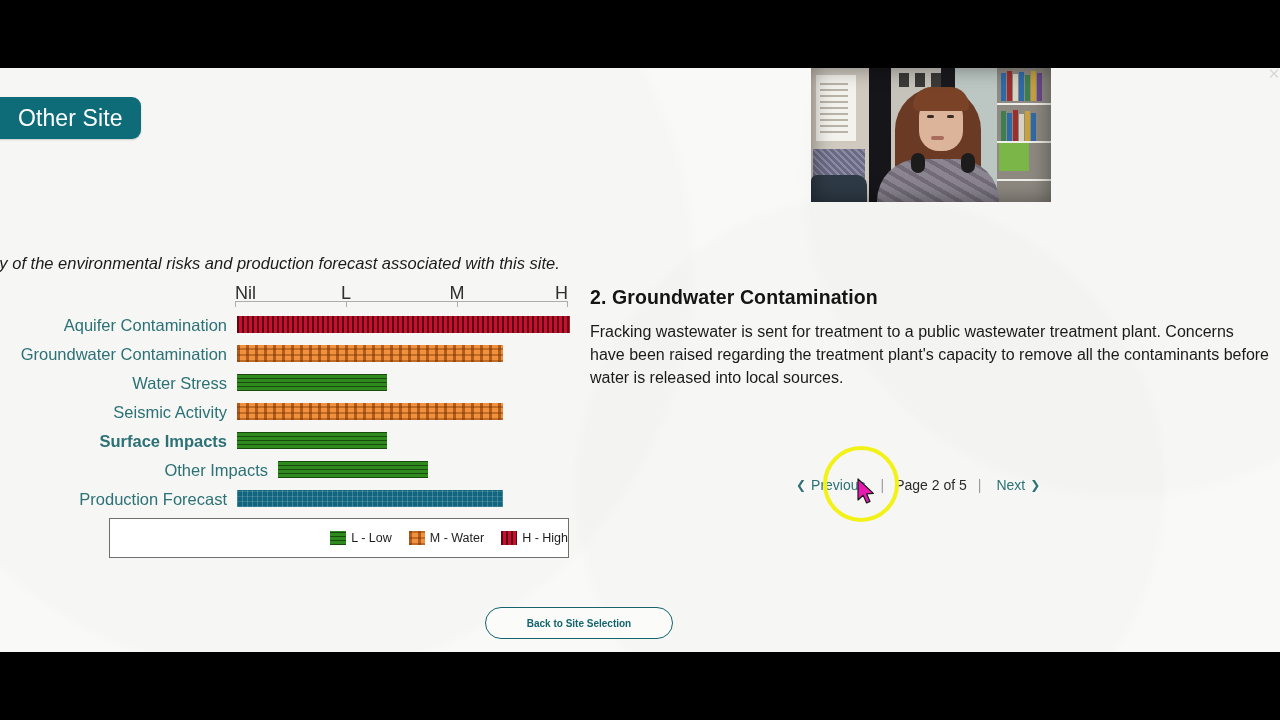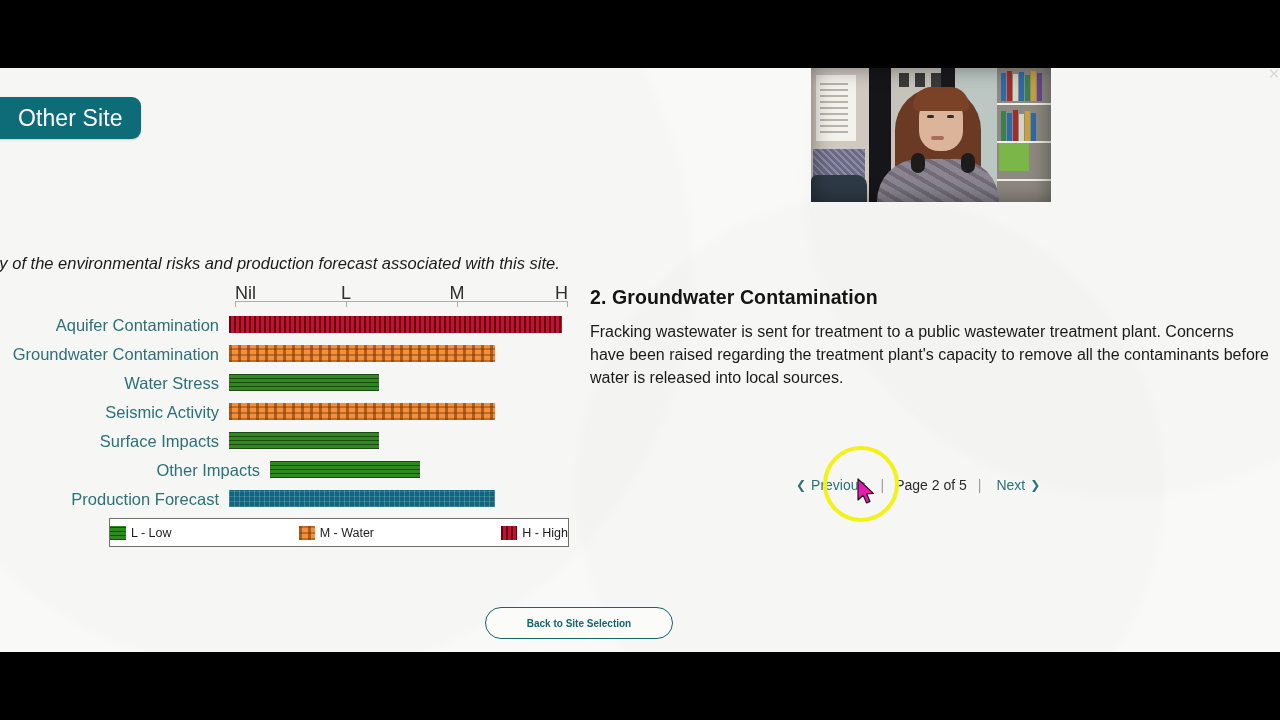--- a/index.html
+++ b/index.html
@@ -69,21 +69,21 @@
   #axis-line {
     position: absolute; left: 0; top: 18px; width: 333px; height: 1px;
     background: #adadad;
   }
   .axis-tick {
     position: absolute; top: 18px; width: 1px; height: 6px; background: #adadad;
   }
 
   
   .bar-row {
-    position: absolute; left: 4px; width: 580px; height: 29px;
+    position: absolute; left: 12px; width: 580px; height: 29px;
     display: flex; align-items: center;
   }
   .bar-label {
     width: 225px; padding-right: 10px;
     text-align: right; font-size: 16.5px; color: #2b7176;
     white-space: nowrap; line-height: 1;
   }
   .bar-track { position: relative; width: 345px; height: 29px; }
   .bar {
     position: absolute; left: 0; top: 5px; height: 17px;
@@ -109,23 +109,23 @@
   .pat-forecast {         
     background-color: #11657f;
     background-image:
       repeating-linear-gradient(90deg, rgba(255,255,255,.18) 0 1px, rgba(0,0,0,0) 1px 5px),
       repeating-linear-gradient(0deg, rgba(255,255,255,.14) 0 1px, rgba(0,0,0,0) 1px 5px);
   }
 
   
   #legend {
     position: absolute; left: 109px; top: 450px;
-    width: 460px; height: 29px;
+    width: 460px; height: 40px;
     background: #ffffff; border: 1px solid #6f6f6f;
-    display: flex; align-items: center; justify-content: space-between; gap: 17px;
+    display: flex; align-items: center; justify-content: flex-end; gap: 17px;
   }
   .legend-item { display: flex; align-items: center; gap: 5px; }
   .legend-swatch { width: 16px; height: 14px; display: inline-block; }
   .legend-text { font-size: 12.5px; color: #1d1d1d; white-space: nowrap; }
 
   
   #back-button {
     position: absolute; left: 485px; top: 539px;
     width: 188px; height: 32px;
     border: 1.6px solid #14656e; border-radius: 16px;
@@ -259,21 +259,21 @@
             <div class="bar-track">
               <div class="bar pat-low" style="width: 149.85px;"></div>
             </div>
           </div>
           <div class="bar-row" style="top: 115px;">
             <div class="bar-label">Seismic Activity</div>
             <div class="bar-track">
               <div class="bar pat-medium" style="width: 266.4px;"></div>
             </div>
           </div>
-          <div class="bar-row" style="top: 144px;">
+          <div class="bar-row" style="top: 144px; font-weight: bold;">
             <div class="bar-label">Surface Impacts</div>
             <div class="bar-track">
               <div class="bar pat-low" style="width: 149.85px;"></div>
             </div>
           </div>
           <div class="bar-row" style="top: 173px; margin-left: 41px;">
             <div class="bar-label">Other Impacts</div>
             <div class="bar-track">
               <div class="bar pat-low" style="width: 149.85px;"></div>
             </div>

